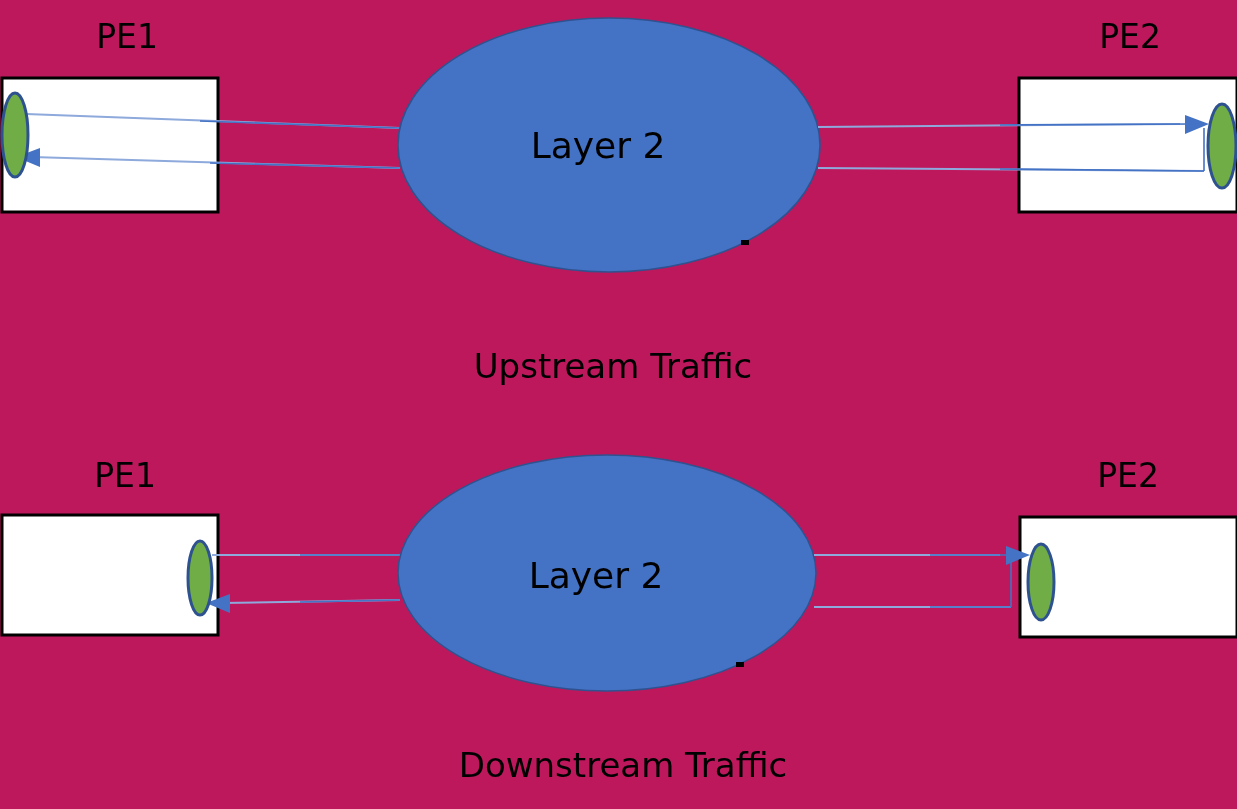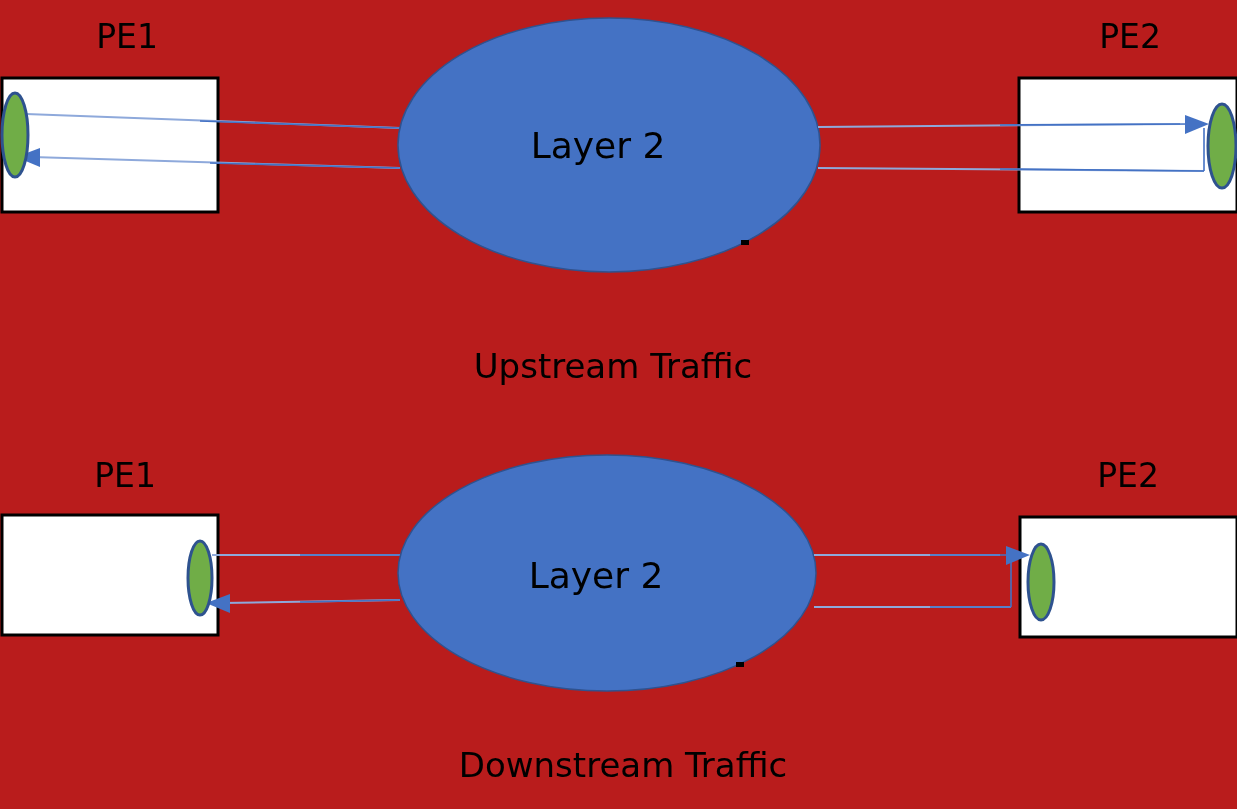--- a/index.html
+++ b/index.html
@@ -10,21 +10,21 @@
   body {
     width: 1237px;
     height: 809px;
     font-family: "DejaVu Sans", "Liberation Sans", sans-serif;
     overflow: hidden;
   }
   #diagram-root {
     position: relative;
     width: 1237px;
     height: 809px;
-    background: #b91c1c;
+    background: #be185d;
   }
   svg.canvas {
     position: absolute;
     top: 0;
     left: 0;
     width: 1237px;
     height: 809px;
     display: block;
   }
   text {

